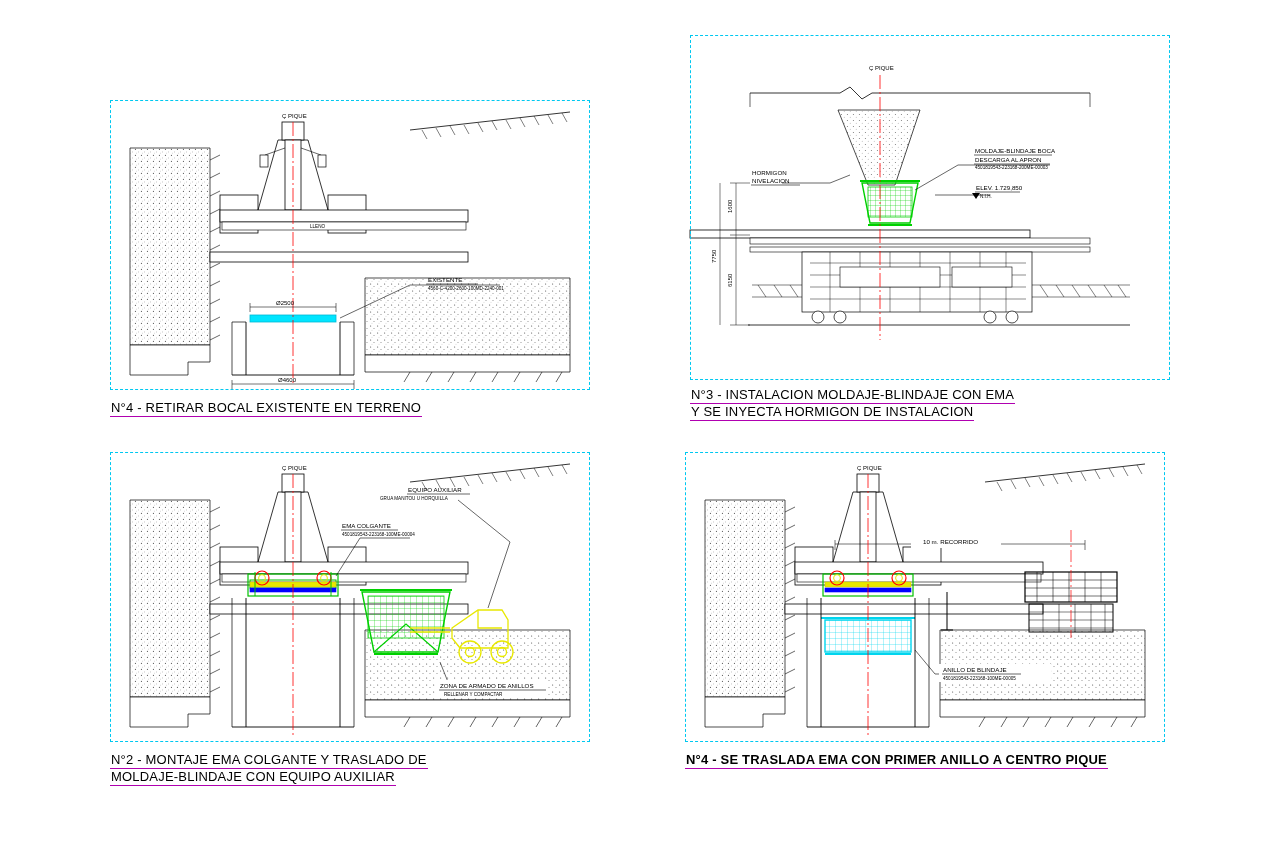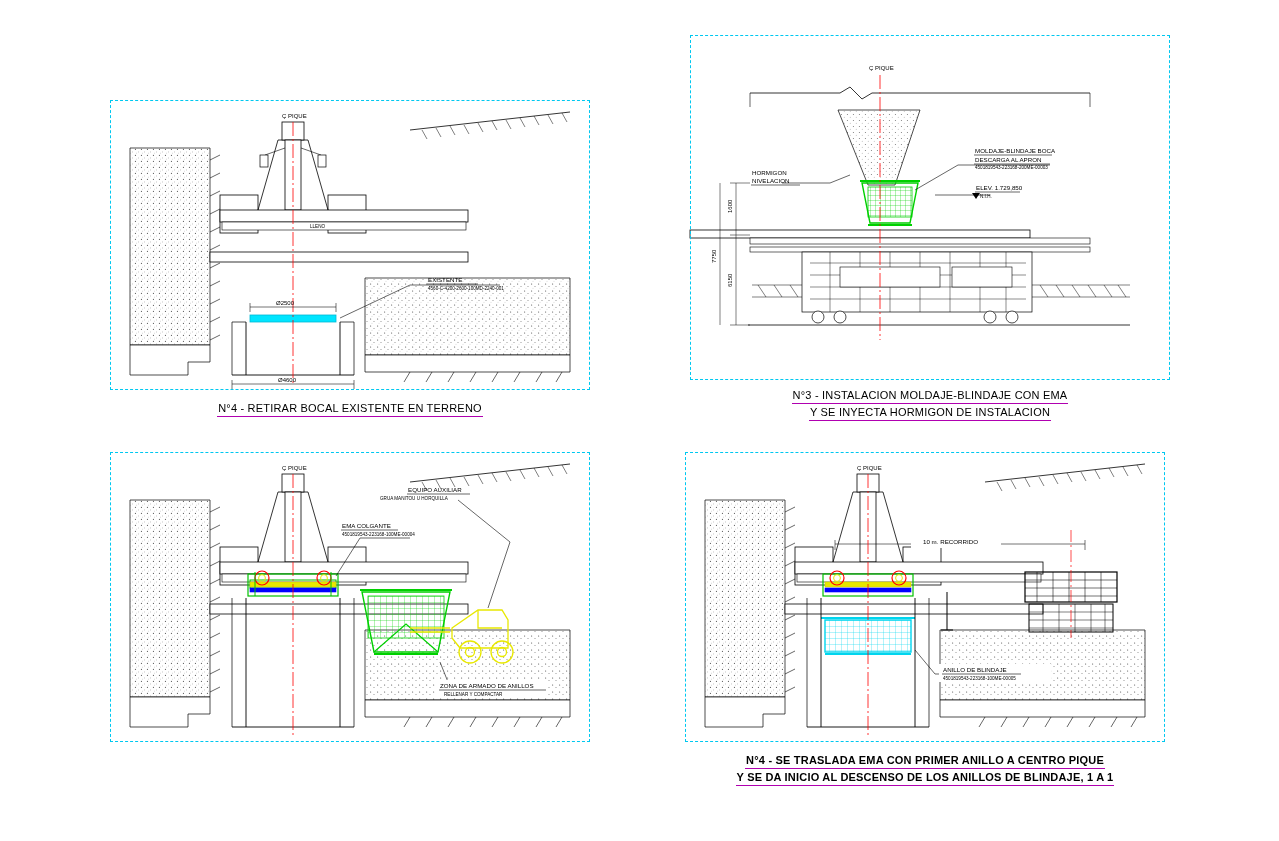--- a/index.html
+++ b/index.html
@@ -28,22 +28,21 @@
     position: absolute;
     left: 0; top: 0;
     width: 100%;
     height: 100%;
     border: 1px dashed #00c8f0;
     box-sizing: border-box;
   }
   .caption {
     position: absolute;
     width: 100%;
-    text-align: center;
-    font-size: 11px;
+    font-size: 13px;
     letter-spacing: 0.2px;
     color: #000;
     line-height: 16px;
   }
   .caption .ln {
     display: inline-block;
     border-bottom: 1px solid #b000b0;
     padding: 0 1px;
   }
   svg { display: block; overflow: visible; }
@@ -393,20 +392,24 @@
       <text class="lbl" x="232" y="76">EMA  COLGANTE</text>
       <text class="lbl-s" x="232" y="84">4501819543-223168-100ME-00004</text>
       <path class="ul-line" d="M231,78 L288,78"></path>
 
       <path d="M330,210 L340,235 L330,235" stroke="#000" stroke-width="0.6" fill="none"></path>
       <rect x="326" y="228" width="112" height="18" fill="#ffffff" stroke="none"></rect>
       <text class="lbl" x="330" y="236">ZONA DE ARMADO DE ANILLOS</text>
       <text class="lbl-s" x="334" y="244">RELLENAR Y COMPACTAR</text>
       <path class="ul-line" d="M329,238 L436,238"></path>
     </svg>
+    <div class="caption" style="top:300px;">
+      <span class="ln">N°2 - MONTAJE EMA COLGANTE Y TRASLADO DE</span><br>
+      <span class="ln">MOLDAJE-BLINDAJE CON EQUIPO AUXILIAR</span>
+    </div>
   </div>
 
   <div class="panel" style="left:685px; top:452px; width:480px; height:290px;">
     <div class="panel-frame"></div>
     <svg width="480" height="290" viewBox="0 0 480 290">
       <defs>
         <pattern id="dots6" width="6" height="6" patternUnits="userSpaceOnUse">
           <circle cx="1.4" cy="1.4" r="0.55" fill="#555"></circle>
           <circle cx="4.4" cy="3.9" r="0.45" fill="#777"></circle>
           <circle cx="2.6" cy="5.1" r="0.35" fill="#888"></circle>
@@ -527,17 +530,16 @@
       <path d="M386,78 L386,186" stroke="#ff0000" stroke-width="0.7" stroke-dasharray="12,3,2,3"></path>
 
       <path d="M230,198 L250,222 L300,222" stroke="#000" stroke-width="0.6" fill="none"></path>
       <rect x="254" y="212" width="112" height="18" fill="#ffffff" stroke="none"></rect>
       <text class="lbl" x="258" y="220">ANILLO DE BLINDAJE</text>
       <text class="lbl-s" x="258" y="228">4501819543-223168-100ME-00005</text>
       <path class="ul-line" d="M257,222 L336,222"></path>
     </svg>
     <div class="caption" style="top:300px;font-weight:bold;">
       <span class="ln">N°4 - SE TRASLADA EMA CON PRIMER ANILLO A CENTRO PIQUE</span><br>
-      <span class="ln">Y SE DA INICIO AL DESCENSO DE LOS ANILLOS DE BLINDAJE, 1 A 1</span>
     </div>
   </div>
 
 </div>
 
 </body></html>

